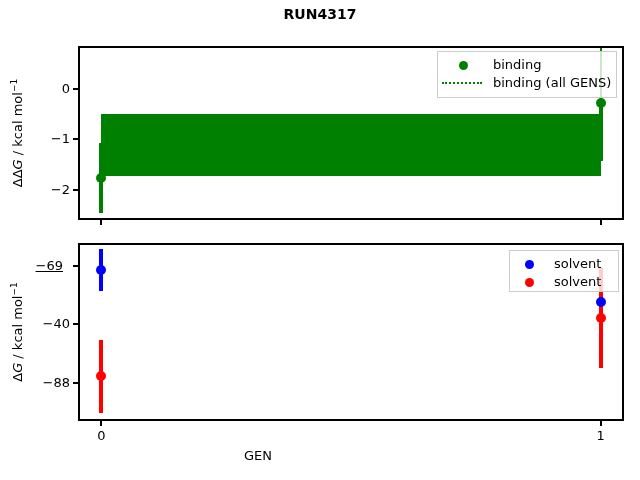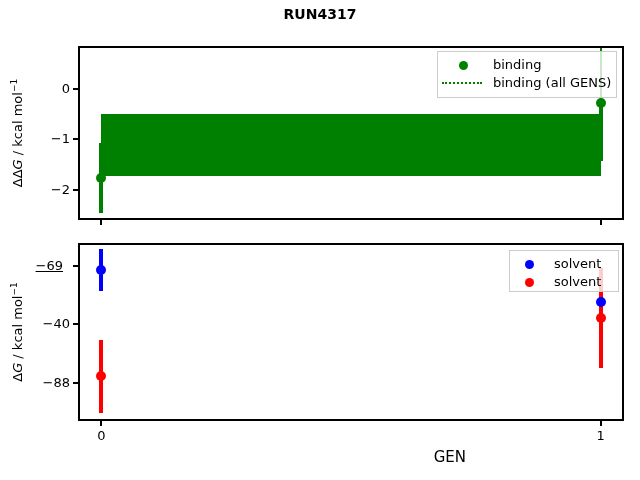--- a/index.html
+++ b/index.html
@@ -13,21 +13,21 @@
   }
   .ylabel{
     position:absolute;width:180px;height:18px;text-align:center;font-size:13px;
     transform:rotate(-90deg);transform-origin:center center;white-space:nowrap;
   }
   .ylabel .it{font-style:italic;}
   .ylabel sup{font-size:9px;}
   #ylabel1{left:-72px;top:124px;}
   #ylabel2{left:-72px;top:323px;}
   .xlabel{
-    position:absolute;left:266px;top:448px;width:200px;text-align:right;font-size:15px;
+    position:absolute;left:244px;top:448px;width:200px;text-align:left;font-size:13px;
   }
   .axes-frame{position:absolute;border:2px solid #000;background:transparent;box-sizing:border-box;}
   .tick{position:absolute;background:#000;}
   .tick-label{position:absolute;font-size:13px;line-height:16px;white-space:nowrap;}
   .y-tick-label{text-align:right;}
   .x-tick-label{text-align:center;}
   .band{position:absolute;}
   .ebar{position:absolute;}
   .marker{position:absolute;border-radius:50%;}
   .legend{

